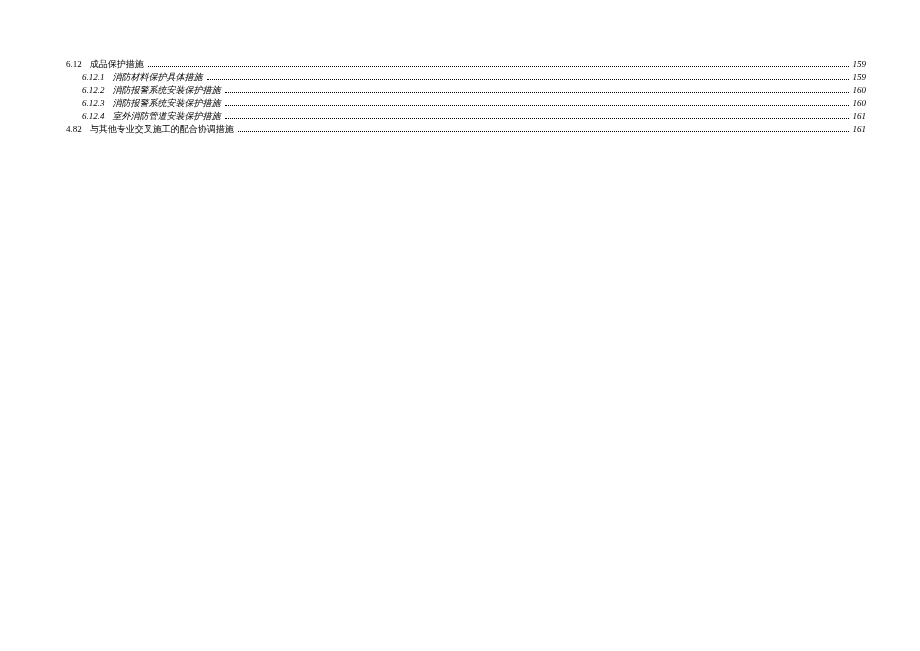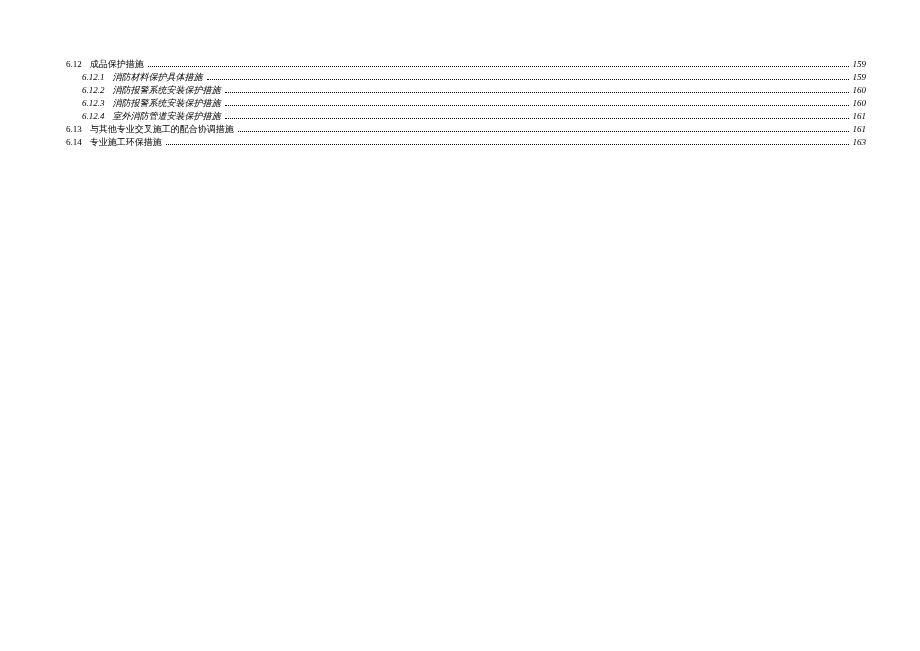--- a/index.html
+++ b/index.html
@@ -80,24 +80,18 @@
       <span class="toc-dots"></span>
       <span class="toc-page">160</span>
     </div>
     <div class="toc-line italic indent-1">
       <span class="toc-num">6.12.4</span>
       <span class="toc-title">室外消防管道安装保护措施</span>
       <span class="toc-dots"></span>
       <span class="toc-page">161</span>
     </div>
     <div class="toc-line indent-0">
-      <span class="toc-num">6.13</span>
+      <span class="toc-num">4.82</span>
       <span class="toc-title">与其他专业交叉施工的配合协调措施</span>
       <span class="toc-dots"></span>
       <span class="toc-page">161</span>
     </div>
-    <div class="toc-line indent-0">
-      <span class="toc-num">6.14</span>
-      <span class="toc-title">专业施工环保措施</span>
-      <span class="toc-dots"></span>
-      <span class="toc-page">163</span>
-    </div>
   </div>
 
 </body></html>

